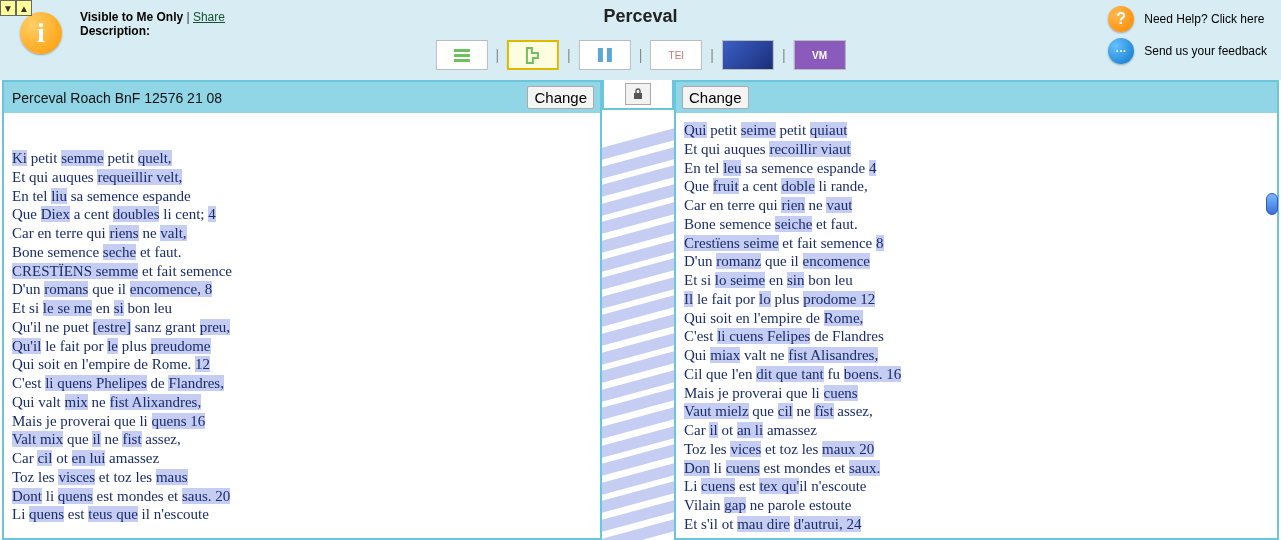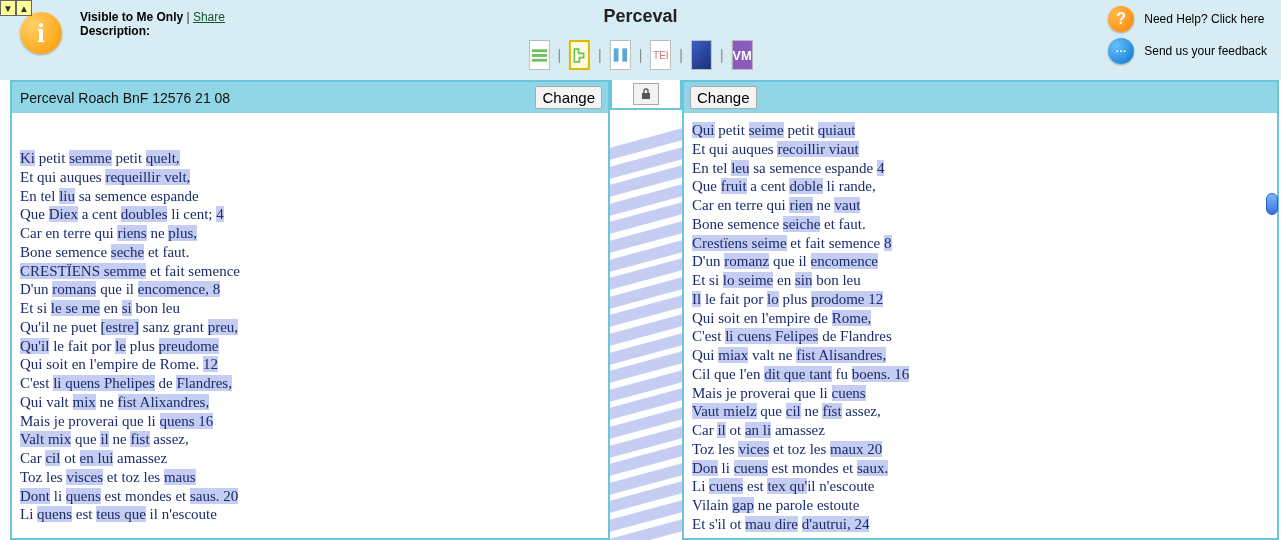--- a/index.html
+++ b/index.html
@@ -72,35 +72,35 @@
     position: absolute;
     left: 50%;
     transform: translateX(-50%);
     top: 40px;
     display: flex;
     align-items: center;
     gap: 8px;
   }
   .toolbar .sep { color: #888; font-size: 14px; }
   .tool-btn {
-    width: 21px; height: 30px;
+    width: 52px; height: 30px;
     border: 1px solid #bbb;
     background: #fff;
     display: flex;
     align-items: center;
     justify-content: center;
     cursor: pointer;
   }
   .tool-btn.selected {
     border: 2px solid #e0b800;
     background: #fffde0;
   }
   .tool-btn svg { width: 20px; height: 20px; }
   .tb-book { background: linear-gradient(135deg,#3b5fc7,#1a2f78); }
-  .tb-vm { background: #8a5bbd; color: #fff; font-size: 13px; font-weight: bold; }
+  .tb-vm { background: #8a5bbd; color: #fff; font-size: 10px; font-weight: bold; }
   .help-links {
     position: absolute;
     right: 14px;
     top: 6px;
     font-size: 12px;
   }
   .help-row { display: flex; align-items: center; margin-bottom: 6px; cursor: pointer; }
   .help-icn {
     width: 26px; height: 26px;
     border-radius: 50%;
@@ -109,21 +109,20 @@
     color: #fff;
     font-weight: bold;
     box-shadow: 0 1px 2px rgba(0,0,0,0.3);
   }
   .help-q { background: radial-gradient(circle at 30% 30%, #ffb84d, #ff8800); font-size: 16px;}
   .help-c { background: radial-gradient(circle at 30% 30%, #66c1ff, #0a75c9); font-size: 11px;}
   .panes {
     display: flex;
     height: calc(540px - 80px);
     position: relative;
-    padding-left: 8px;
   }
   .pane {
     border: 2px solid #6cc6db;
     display: flex;
     flex-direction: column;
     background: #fff;
   }
   .pane-left { width: 600px; margin-left: 2px; }
   .pane-mid { width: 72px; border: none; margin: 0; position: relative; }
   .pane-right { flex: 1; margin-right: 2px; }
@@ -271,21 +270,21 @@
   <div class="pane pane-left">
     <div class="pane-head">
       <span class="title">Perceval Roach BnF 12576 21 08</span>
       <button class="change-btn">Change</button>
     </div>
     <div class="text-body" id="left-body">
         <div class="line"><span class="hl">Ki</span><span> petit </span><span class="hl">semme</span><span> petit </span><span class="hl">quelt,</span></div>
         <div class="line"><span>Et qui auques </span><span class="hl">requeillir velt,</span></div>
         <div class="line"><span>En tel </span><span class="hl">liu</span><span> sa semence espande</span></div>
         <div class="line"><span>Que </span><span class="hl">Diex</span><span> a cent </span><span class="hl">doubles</span><span> li cent; </span><span class="hl">4</span></div>
-        <div class="line"><span>Car en terre qui </span><span class="hl">riens</span><span> ne </span><span class="hl">plus,</span></div>
+        <div class="line"><span>Car en terre qui </span><span class="hl">riens</span><span> ne </span><span class="hl">valt,</span></div>
         <div class="line"><span>Bone semence </span><span class="hl">seche</span><span> et faut.</span></div>
         <div class="line"><span class="hl">CRESTÏENS semme</span><span> et fait semence</span></div>
         <div class="line"><span>D'un </span><span class="hl">romans</span><span> que il </span><span class="hl">encomence, 8</span></div>
         <div class="line"><span>Et si </span><span class="hl">le se me</span><span> en </span><span class="hl">si</span><span> bon leu</span></div>
         <div class="line"><span>Qu'il ne puet </span><span class="hl">[estre]</span><span> sanz grant </span><span class="hl">preu,</span></div>
         <div class="line"><span class="hl">Qu'il</span><span> le fait por </span><span class="hl">le</span><span> plus </span><span class="hl">preudome</span></div>
         <div class="line"><span>Qui soit en l'empire de Rome. </span><span class="hl">12</span></div>
         <div class="line"><span>C'est </span><span class="hl">li quens Phelipes</span><span> de </span><span class="hl">Flandres,</span></div>
         <div class="line"><span>Qui valt </span><span class="hl">mix</span><span> ne </span><span class="hl">fist Alixandres,</span></div>
         <div class="line"><span>Mais je proverai que li </span><span class="hl">quens 16</span></div>

